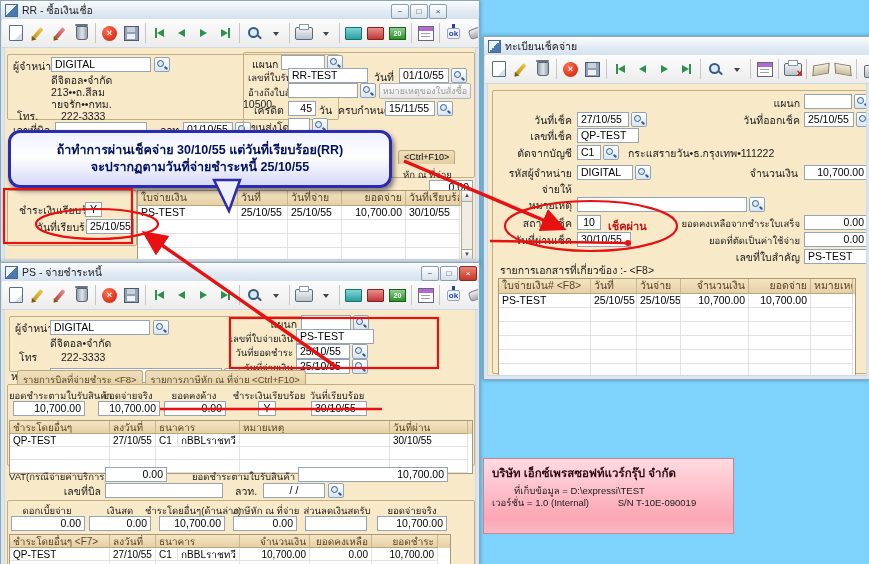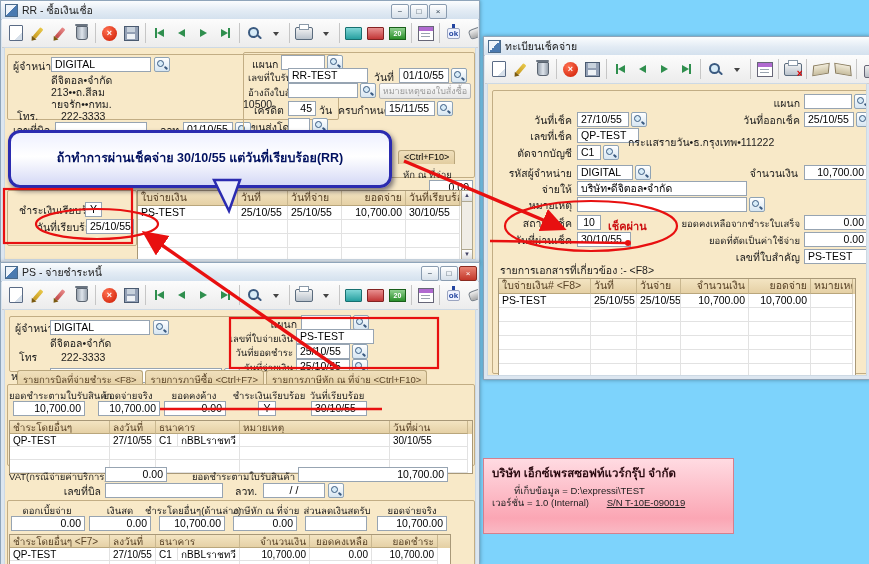--- a/index.html
+++ b/index.html
@@ -365,30 +365,29 @@
       <span class="mgb" style="left:368px;top:28px;">
           <i class="mgi"></i>
         </span>
       <span class="lb r" style="left:24px;top:46px;width:60px;">เลขที่เช็ค</span>
       <span class="fx" style="left:89px;top:44px;width:62px;">QP-TEST</span>
       <span class="lb r" style="left:14px;top:63px;width:70px;">ตัดจากบัญชี</span>
       <span class="fx" style="left:89px;top:61px;width:24px;">C1</span>
       <span class="mgb" style="left:115px;top:61px;">
           <i class="mgi"></i>
         </span>
-      <span class="lb" style="left:140px;top:52px;">กระแสรายวัน•ธ.กรุงเทพ•111222</span>
+      <span class="lb" style="left:140px;top:63px;">กระแสรายวัน•ธ.กรุงเทพ•111222</span>
       <span class="lb r" style="left:4px;top:83px;width:80px;">รหัสผู้จำหน่าย</span>
       <span class="fx" style="left:89px;top:81px;width:56px;">DIGITAL</span>
       <span class="mgb" style="left:147px;top:81px;">
           <i class="mgi"></i>
         </span>
       <span class="lb r" style="left:240px;top:83px;width:70px;">จำนวนเงิน</span>
       <span class="fx n" style="left:316px;top:81px;width:64px;">10,700.00</span>
       <span class="lb r" style="left:34px;top:99px;width:50px;">จ่ายให้</span>
-      <span class="fx" style="left:89px;top:97px;width:170px;">บริษัท•ดีจิตอล•จำกัด</span>
       <span class="lb r" style="left:24px;top:115px;width:60px;">หมายเหตุ</span>
       <span class="fx" style="left:89px;top:113px;width:170px;"></span>
       <span class="mgb" style="left:261px;top:113px;">
           <i class="mgi"></i>
         </span>
       <span class="lb r" style="left:24px;top:133px;width:60px;">สถานะเช็ค</span>
       <span class="fx c" style="left:89px;top:131px;width:24px;">10</span>
       <span class="redtx" style="left:120px;top:133px;">เช็คผ่าน</span>
       <span class="lb r sm" style="left:186px;top:133px;width:126px;">ยอดคงเหลือจากชำระใบเสร็จ</span>
       <span class="fx n" style="left:316px;top:131px;width:64px;">0.00</span>
@@ -570,21 +569,20 @@
           <i class="mgi"></i>
         </span>
       <span class="lb r sm" style="left:216px;top:51px;width:72px;">วันที่จ่ายเงิน</span>
       <span class="fx" style="left:291px;top:49px;width:54px;">25/10/55</span>
       <span class="mgb" style="left:347px;top:49px;">
           <i class="mgi"></i>
         </span>
 
       <div class="tabs" style="left:12px;top:60px;">
         <span class="tab">รายการบิลที่จ่ายชำระ &lt;F8&gt;</span>
-        <span class="tab">รายการภาษีซื้อ &lt;Ctrl+F7&gt;</span>
         <span class="tab">รายการภาษีหัก ณ ที่จ่าย &lt;Ctrl+F10&gt;</span>
       </div>
       <div class="gb" style="left:2px;top:74px;width:466px;height:80px;background:#f8e9c8;"></div>
       <span class="lb sm" style="left:4px;top:79px;width:92px;text-align:center;">ยอดชำระตามใบรับสินค้า</span>
       <span class="fx n" style="left:8px;top:91px;width:72px;">10,700.00</span>
       <span class="lb sm" style="left:92px;top:79px;width:62px;text-align:center;">ยอดจ่ายจริง</span>
       <span class="fx n" style="left:93px;top:91px;width:62px;">10,700.00</span>
       <span class="lb sm" style="left:158px;top:79px;width:62px;text-align:center;">ยอดคงค้าง</span>
       <span class="fx n" style="left:159px;top:91px;width:62px;">0.00</span>
       <span class="lb sm" style="left:226px;top:79px;width:76px;text-align:center;">ชำระเงินเรียบร้อย</span>
@@ -675,28 +673,29 @@
             <span class="tc" style="width:70px;height:13px;"></span>
             <span class="tc" style="width:62px;height:13px;"></span>
             <span class="tc" style="width:66px;height:13px;"></span>
           </div>
       </div>
     </div>
   </section>
 
   <div id="banner">
     <div>ถ้าทำการผ่านเช็คจ่าย 30/10/55 แต่วันที่เรียบร้อย(RR)</div>
+    <div>จะปรากฏตามวันที่จ่ายชำระหนี้ 25/10/55</div>
   </div>
 
   <div id="about">
     <div class="ttl">บริษัท เอ็กซ์เพรสซอฟท์แวร์กรุ๊ป จำกัด</div>
     <div class="ln" style="padding-left:22px;">ที่เก็บข้อมูล = D:\expressi\TEST</div>
     <div class="ln">
       <span>เวอร์ชั่น =  1.0 (Internal)</span>
-      <span style="margin-left:15px;text-decoration:underline;">S/N T-10E-090019</span>
+      <span style="margin-left:26px;">S/N T-10E-090019</span>
     </div>
   </div>
 
   <svg id="anno" width="869" height="564" viewBox="0 0 869 564">
     <defs>
       <marker id="ah" markerWidth="8" markerHeight="8" refX="6" refY="3.5" orient="auto">
         <path d="M0,0 L7.5,3.5 L0,7 z" fill="#e81010"></path>
       </marker>
     </defs>
     <polygon points="214,180 240,180 229,211" fill="#eef0fc" stroke="#2b2bb0" stroke-width="2.5"></polygon>

